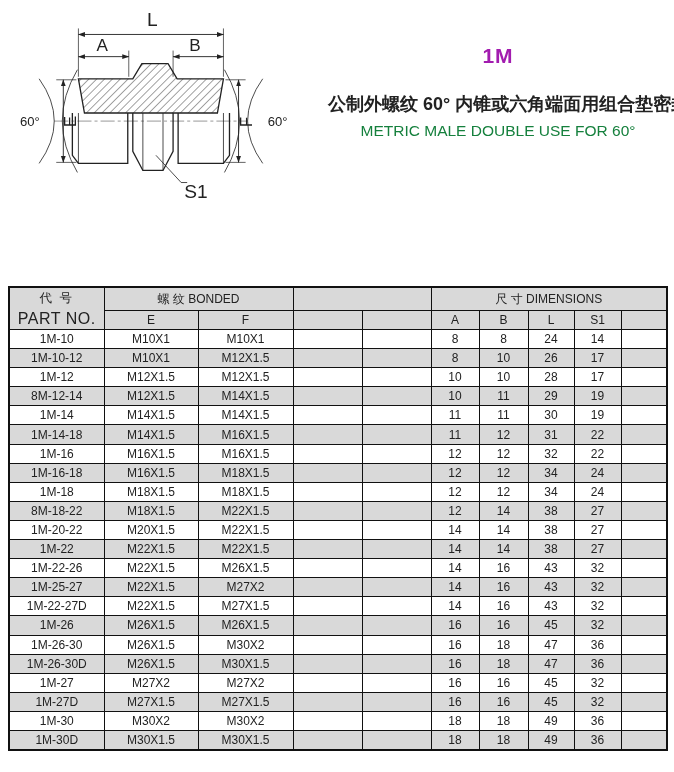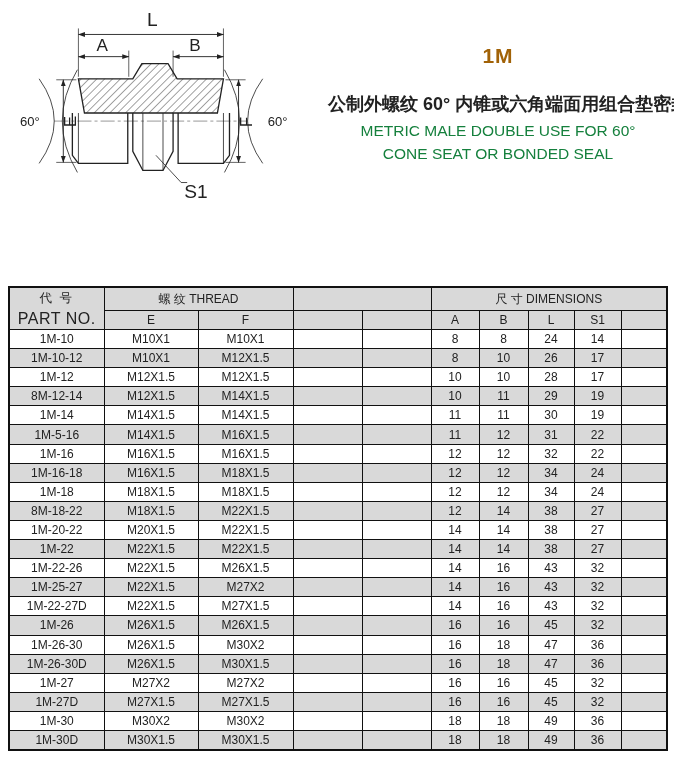--- a/index.html
+++ b/index.html
@@ -9,21 +9,21 @@
     overflow:hidden;
   }
 
   
   .drawing { position:absolute; left:20px; top:6px; width:282px; height:207px; }
   .drawing svg { width:100%; height:100%; }
   .dim-label { font-family:"Liberation Sans","DejaVu Sans",sans-serif; fill:#222; }
 
   
   .titleblock { position:absolute; left:328px; top:44px; width:340px; text-align:center; }
-  .part-series { font-size:21px; font-weight:bold; letter-spacing:1px; color:#a16207; margin:0 0 24px 0; }
+  .part-series { font-size:21px; font-weight:bold; letter-spacing:1px; color:#a21caf; margin:0 0 24px 0; }
   .subtitle-cn { font-size:18px; font-weight:600; color:#222; margin:0 0 6px 0; white-space:nowrap; }
   .subtitle-en { font-size:15.5px; color:#15803d; margin:0 0 5px 0; white-space:nowrap; }
 
   
   .spec-table-wrap { position:absolute; left:8px; top:286px; }
   table.spec { border-collapse:collapse; table-layout:fixed; width:658px; border:2px solid #111; }
   table.spec th, table.spec td {
     border:1.5px solid #111; text-align:center; vertical-align:middle;
     padding:0; overflow:hidden; white-space:nowrap;
   }
@@ -99,21 +99,20 @@
 
       <path d="M135,148 L160,175 L166,175" fill="none" stroke="#222" stroke-width="0.8"></path>
       <text x="163" y="190" font-size="19" class="dim-label">S1</text>
     </svg>
   </div>
 
   <div class="titleblock">
     <div class="part-series">1M</div>
     <div class="subtitle-cn">公制外螺纹 60°  内锥或六角端面用组合垫密封</div>
     <div class="subtitle-en">METRIC MALE DOUBLE USE FOR 60°</div>
-    <div class="subtitle-en">CONE SEAT OR BONDED SEAL</div>
   </div>
 
   <div class="spec-table-wrap">
     <table class="spec">
       <colgroup>
         <col style="width:95px">
           <col style="width:94px">
           <col style="width:95px">
         <col style="width:69px">
           <col style="width:69px">
@@ -122,21 +121,21 @@
           <col style="width:46px">
         <col style="width:47px">
           <col style="width:46px">
       </colgroup>
       <thead>
         <tr class="hrow1">
           <th rowspan="2" class="partno-head">
             <div class="cn">代  号</div>
             <div class="en">PART NO.</div>
           </th>
-          <th colspan="2">螺  纹  THREAD</th>
+          <th colspan="2">螺  纹  BONDED</th>
           <th colspan="2"></th>
           <th colspan="5">尺  寸  DIMENSIONS</th>
         </tr>
         <tr class="hrow2">
           <th>E</th>
           <th>F</th>
           <th></th>
           <th></th>
           <th>A</th>
           <th>B</th>
@@ -200,21 +199,21 @@
             <td>M14X1.5</td>
             <td></td>
             <td></td>
             <td>11</td>
             <td>11</td>
             <td>30</td>
             <td>19</td>
             <td></td>
           </tr>
           <tr class="alt">
-            <td>1M-5-16</td>
+            <td>1M-14-18</td>
             <td>M14X1.5</td>
             <td>M16X1.5</td>
             <td></td>
             <td></td>
             <td>11</td>
             <td>12</td>
             <td>31</td>
             <td>22</td>
             <td></td>
           </tr>

